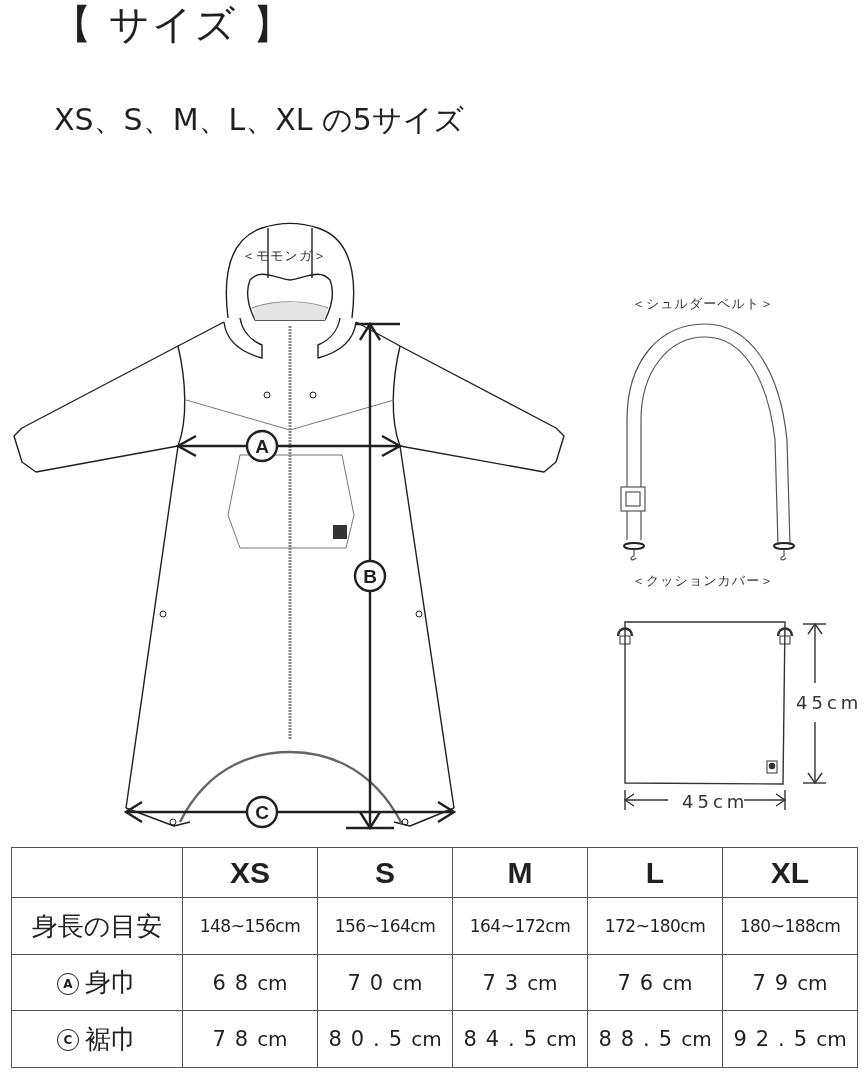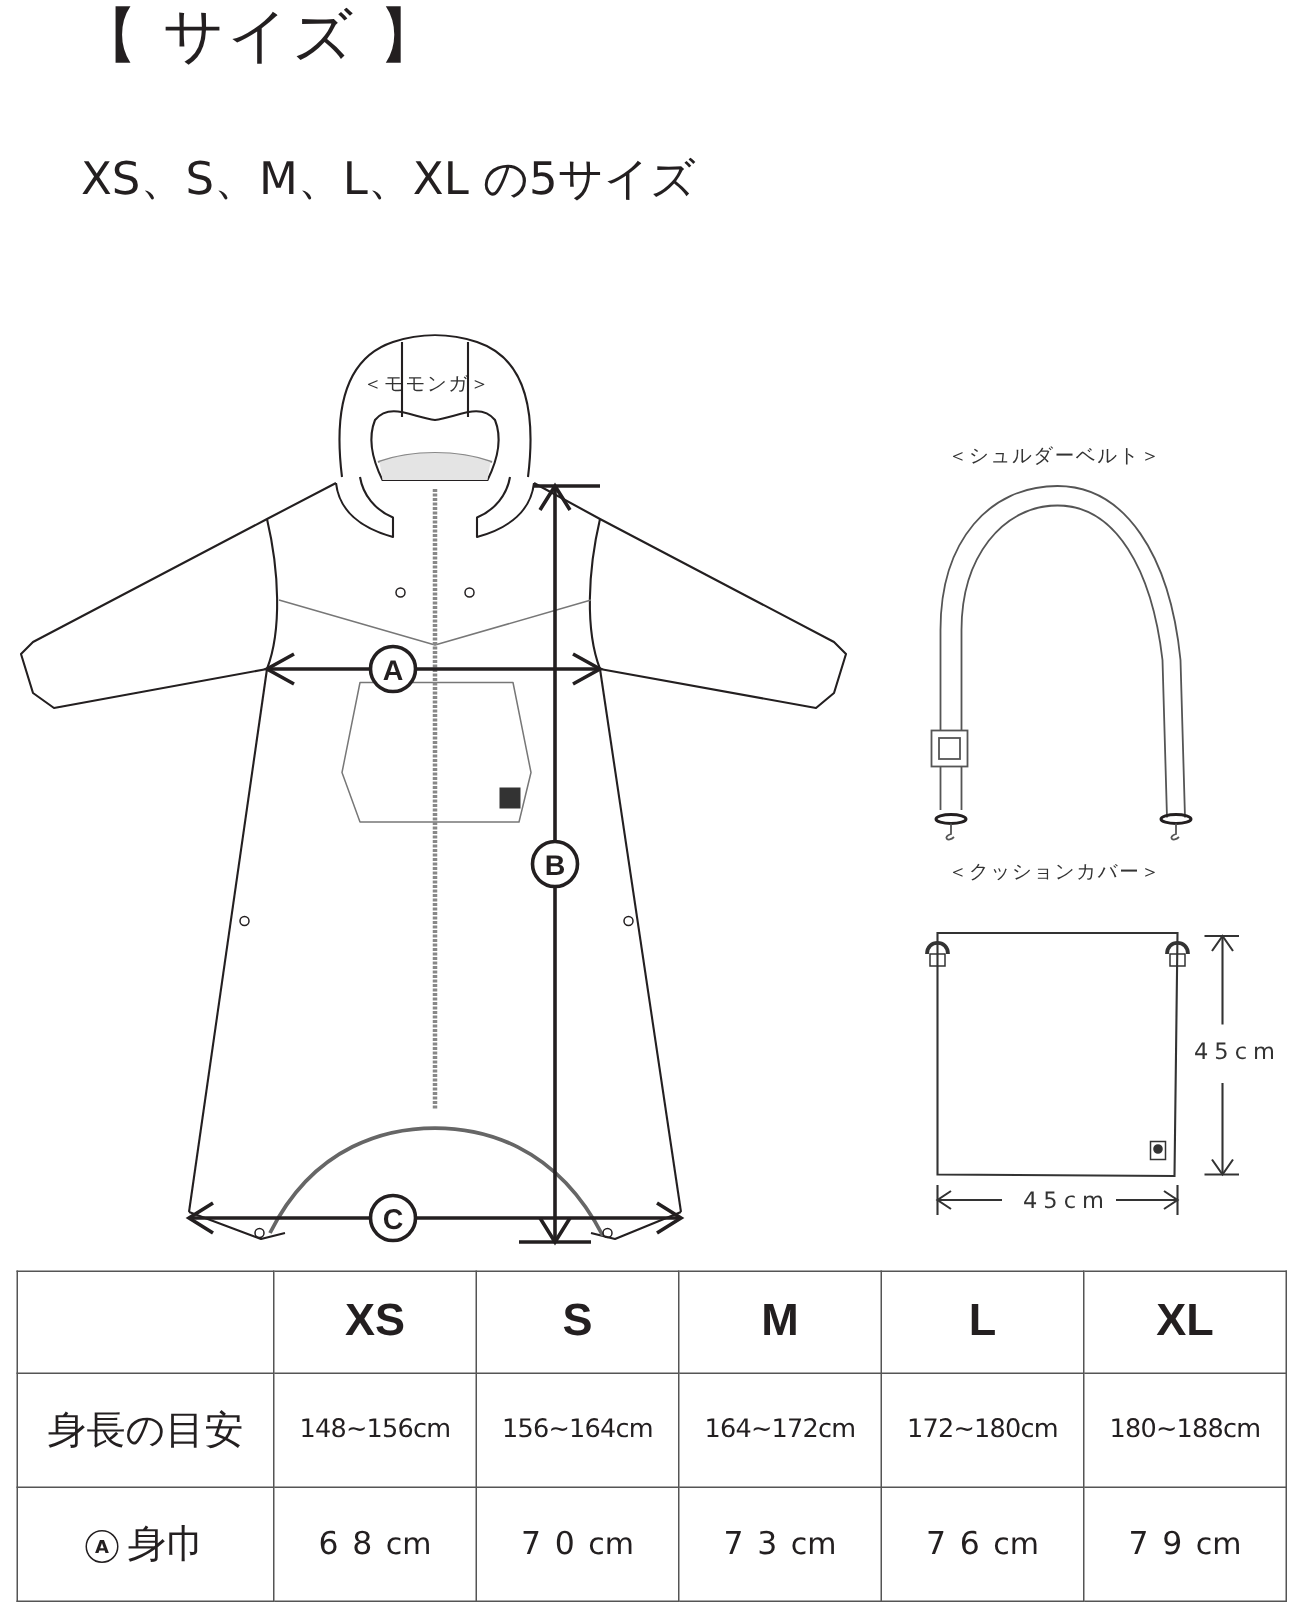--- a/index.html
+++ b/index.html
@@ -3,21 +3,21 @@
 <meta charset="utf-8">
 <style>
   html, body { margin: 0; padding: 0; background: #ffffff; }
   body { width: 865px; height: 1080px; position: relative; overflow: hidden;
          font-family: "DejaVu Sans", "Liberation Sans", sans-serif; color: #231f20; }
   .title { position: absolute; left: 52px; top: 0px; font-size: 40px; font-weight: normal;
            letter-spacing: 2px; line-height: 48px; }
   .subtitle { position: absolute; left: 54px; top: 98px; font-size: 30px; line-height: 44px;
               letter-spacing: 0px; }
   .label { position: absolute; font-size: 13px; color: #333; letter-spacing: 1px; white-space: nowrap; }
-  .dimtext { position: absolute; font-size: 15px; color: #333; letter-spacing: 4px; white-space: nowrap; }
+  .dimtext { position: absolute; font-size: 18px; color: #333; letter-spacing: 4px; white-space: nowrap; }
   svg.drawing { position: absolute; left: 0; top: 0; }
   table.sizes { position: absolute; left: 11px; top: 847px; width: 847px; height: 221px;
                 border-collapse: collapse; table-layout: fixed; }
   table.sizes td, table.sizes th { border: 1.5px solid #555; text-align: center; padding: 0;
                 color: #231f20; white-space: nowrap; overflow: hidden; }
   table.sizes th { font-size: 30px; font-weight: bold; height: 40px; font-family: "Liberation Sans", sans-serif; }
   table.sizes td { font-size: 21px; height: 45px; }
   table.sizes td.rowhead { font-size: 26px; }
   table.sizes td.range { font-size: 17px; letter-spacing: -0.5px; margin-left: 25px; }
   .circ { display: inline-block; width: 20px; height: 20px; border: 1.8px solid #231f20;
@@ -159,14 +159,22 @@
     <td class="range">180~188cm</td>
   </tr>
   <tr>
     <td class="rowhead"><span class="circ">A</span><span>身巾</span></td>
     <td><span class="val">68</span><span class="unit">cm</span></td>
     <td><span class="val">70</span><span class="unit">cm</span></td>
     <td><span class="val">73</span><span class="unit">cm</span></td>
     <td><span class="val">76</span><span class="unit">cm</span></td>
     <td><span class="val">79</span><span class="unit">cm</span></td>
   </tr>
+  <tr>
+    <td class="rowhead"><span class="circ">C</span><span>裾巾</span></td>
+    <td><span class="val">78</span><span class="unit">cm</span></td>
+    <td><span class="val">80.5</span><span class="unit">cm</span></td>
+    <td><span class="val">84.5</span><span class="unit">cm</span></td>
+    <td><span class="val">88.5</span><span class="unit">cm</span></td>
+    <td><span class="val">92.5</span><span class="unit">cm</span></td>
+  </tr>
 </tbody>
   </table>
 
 </body></html>

